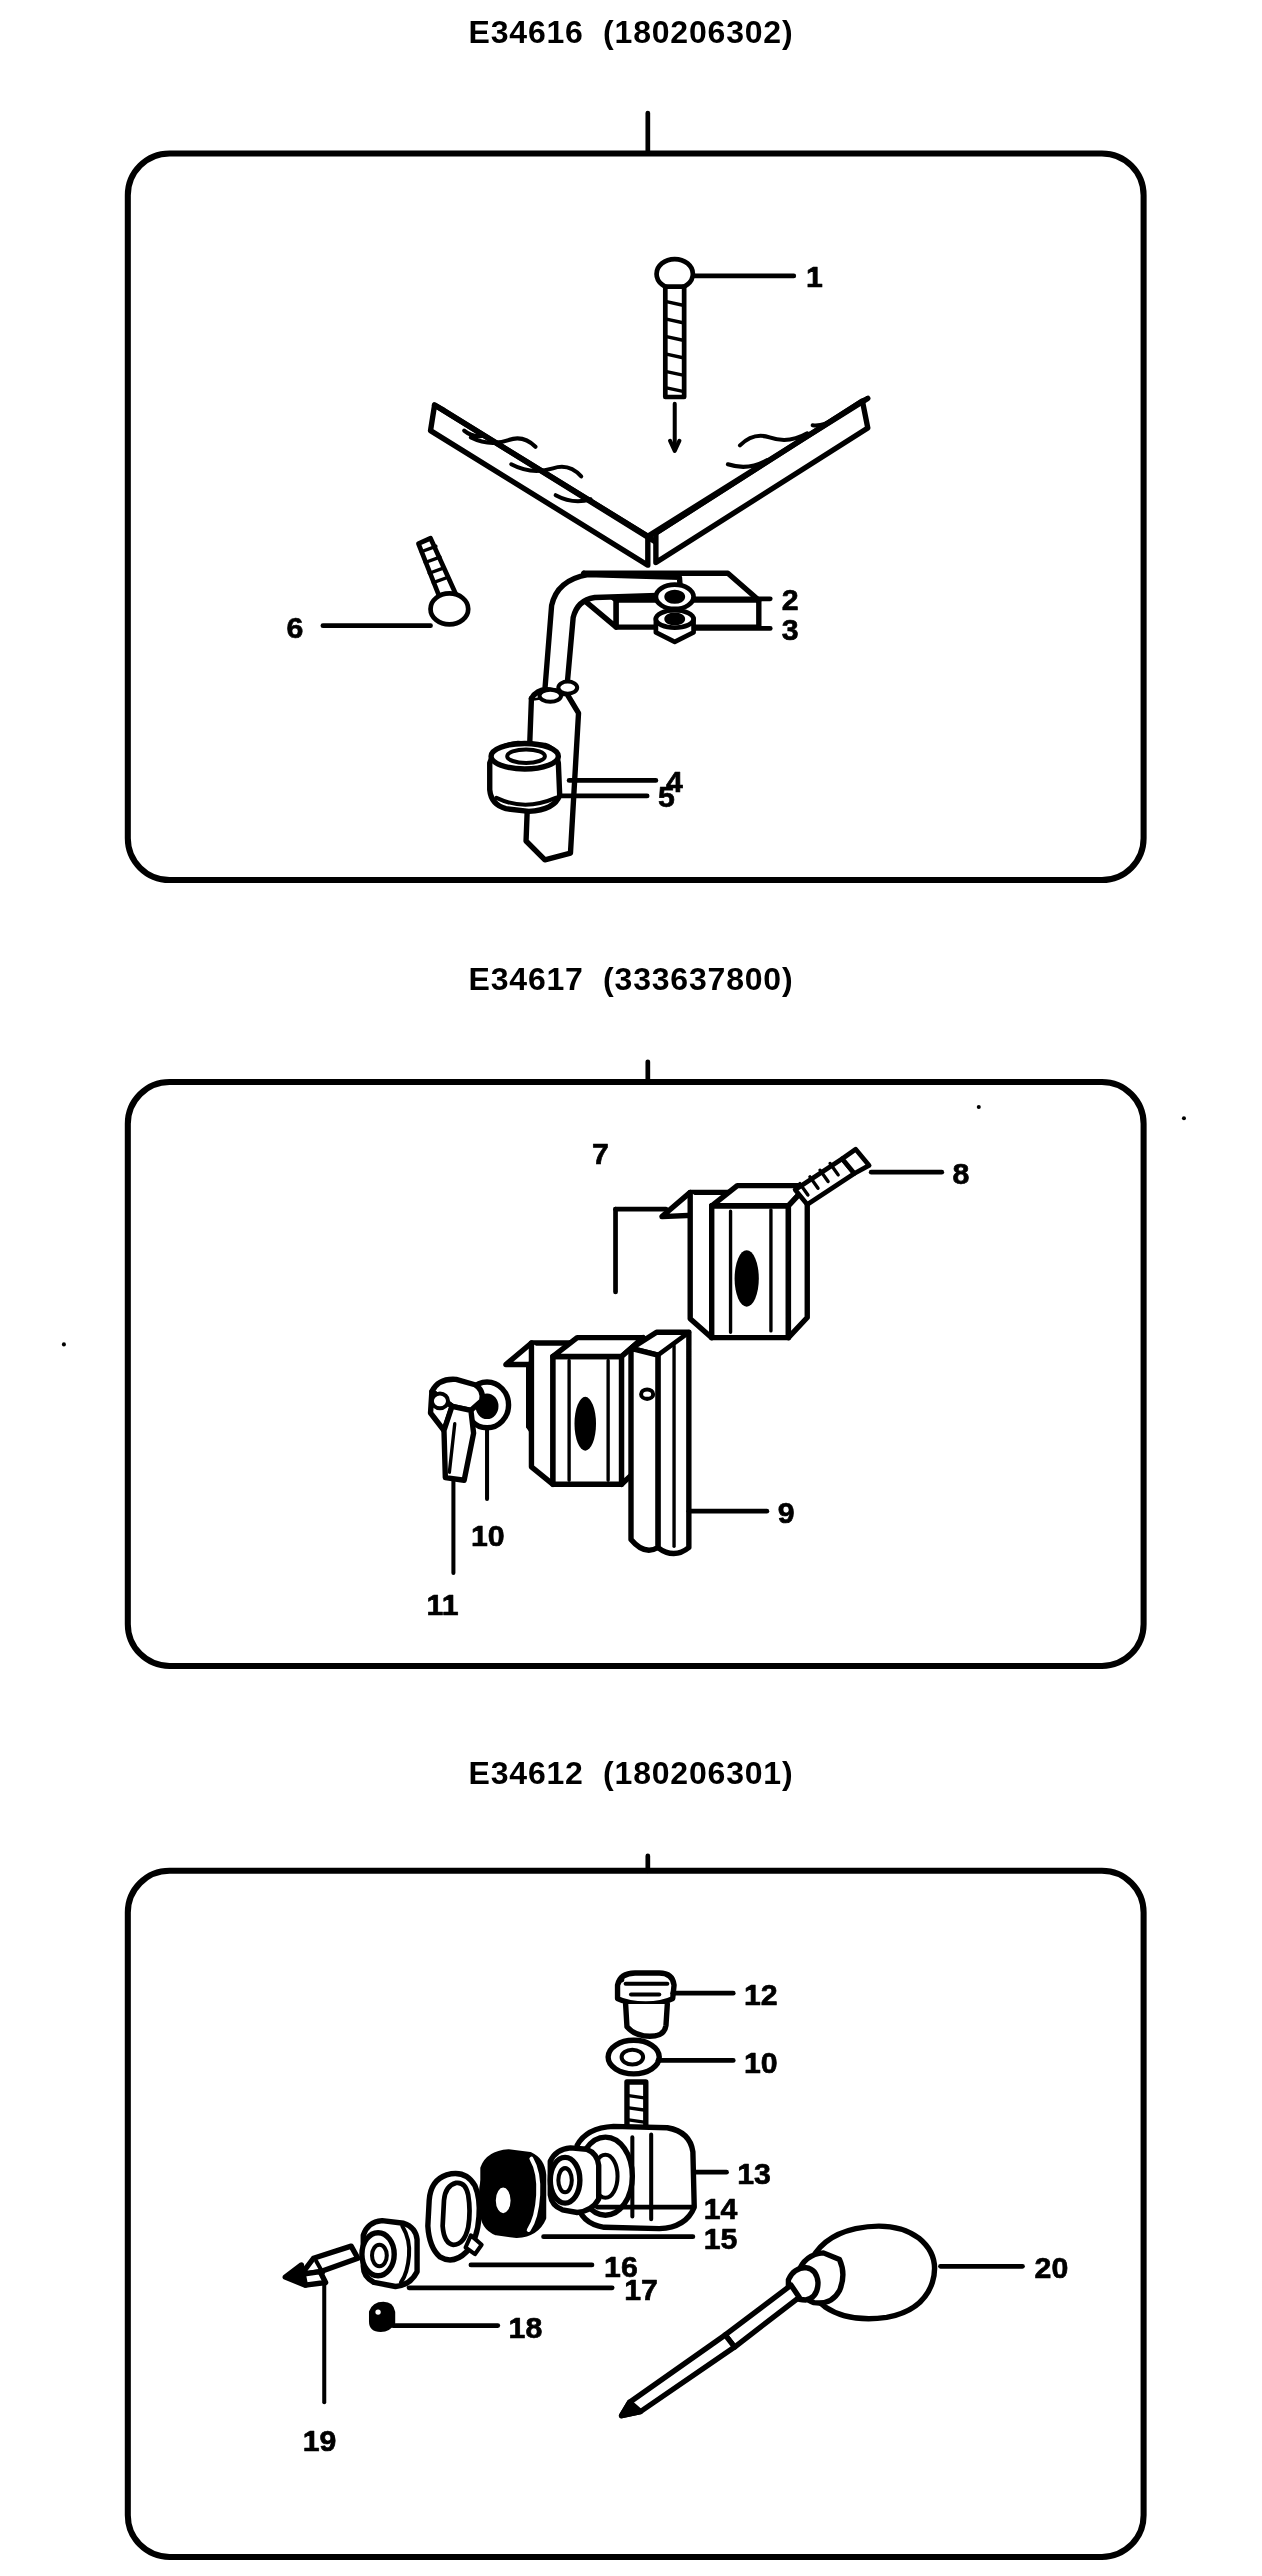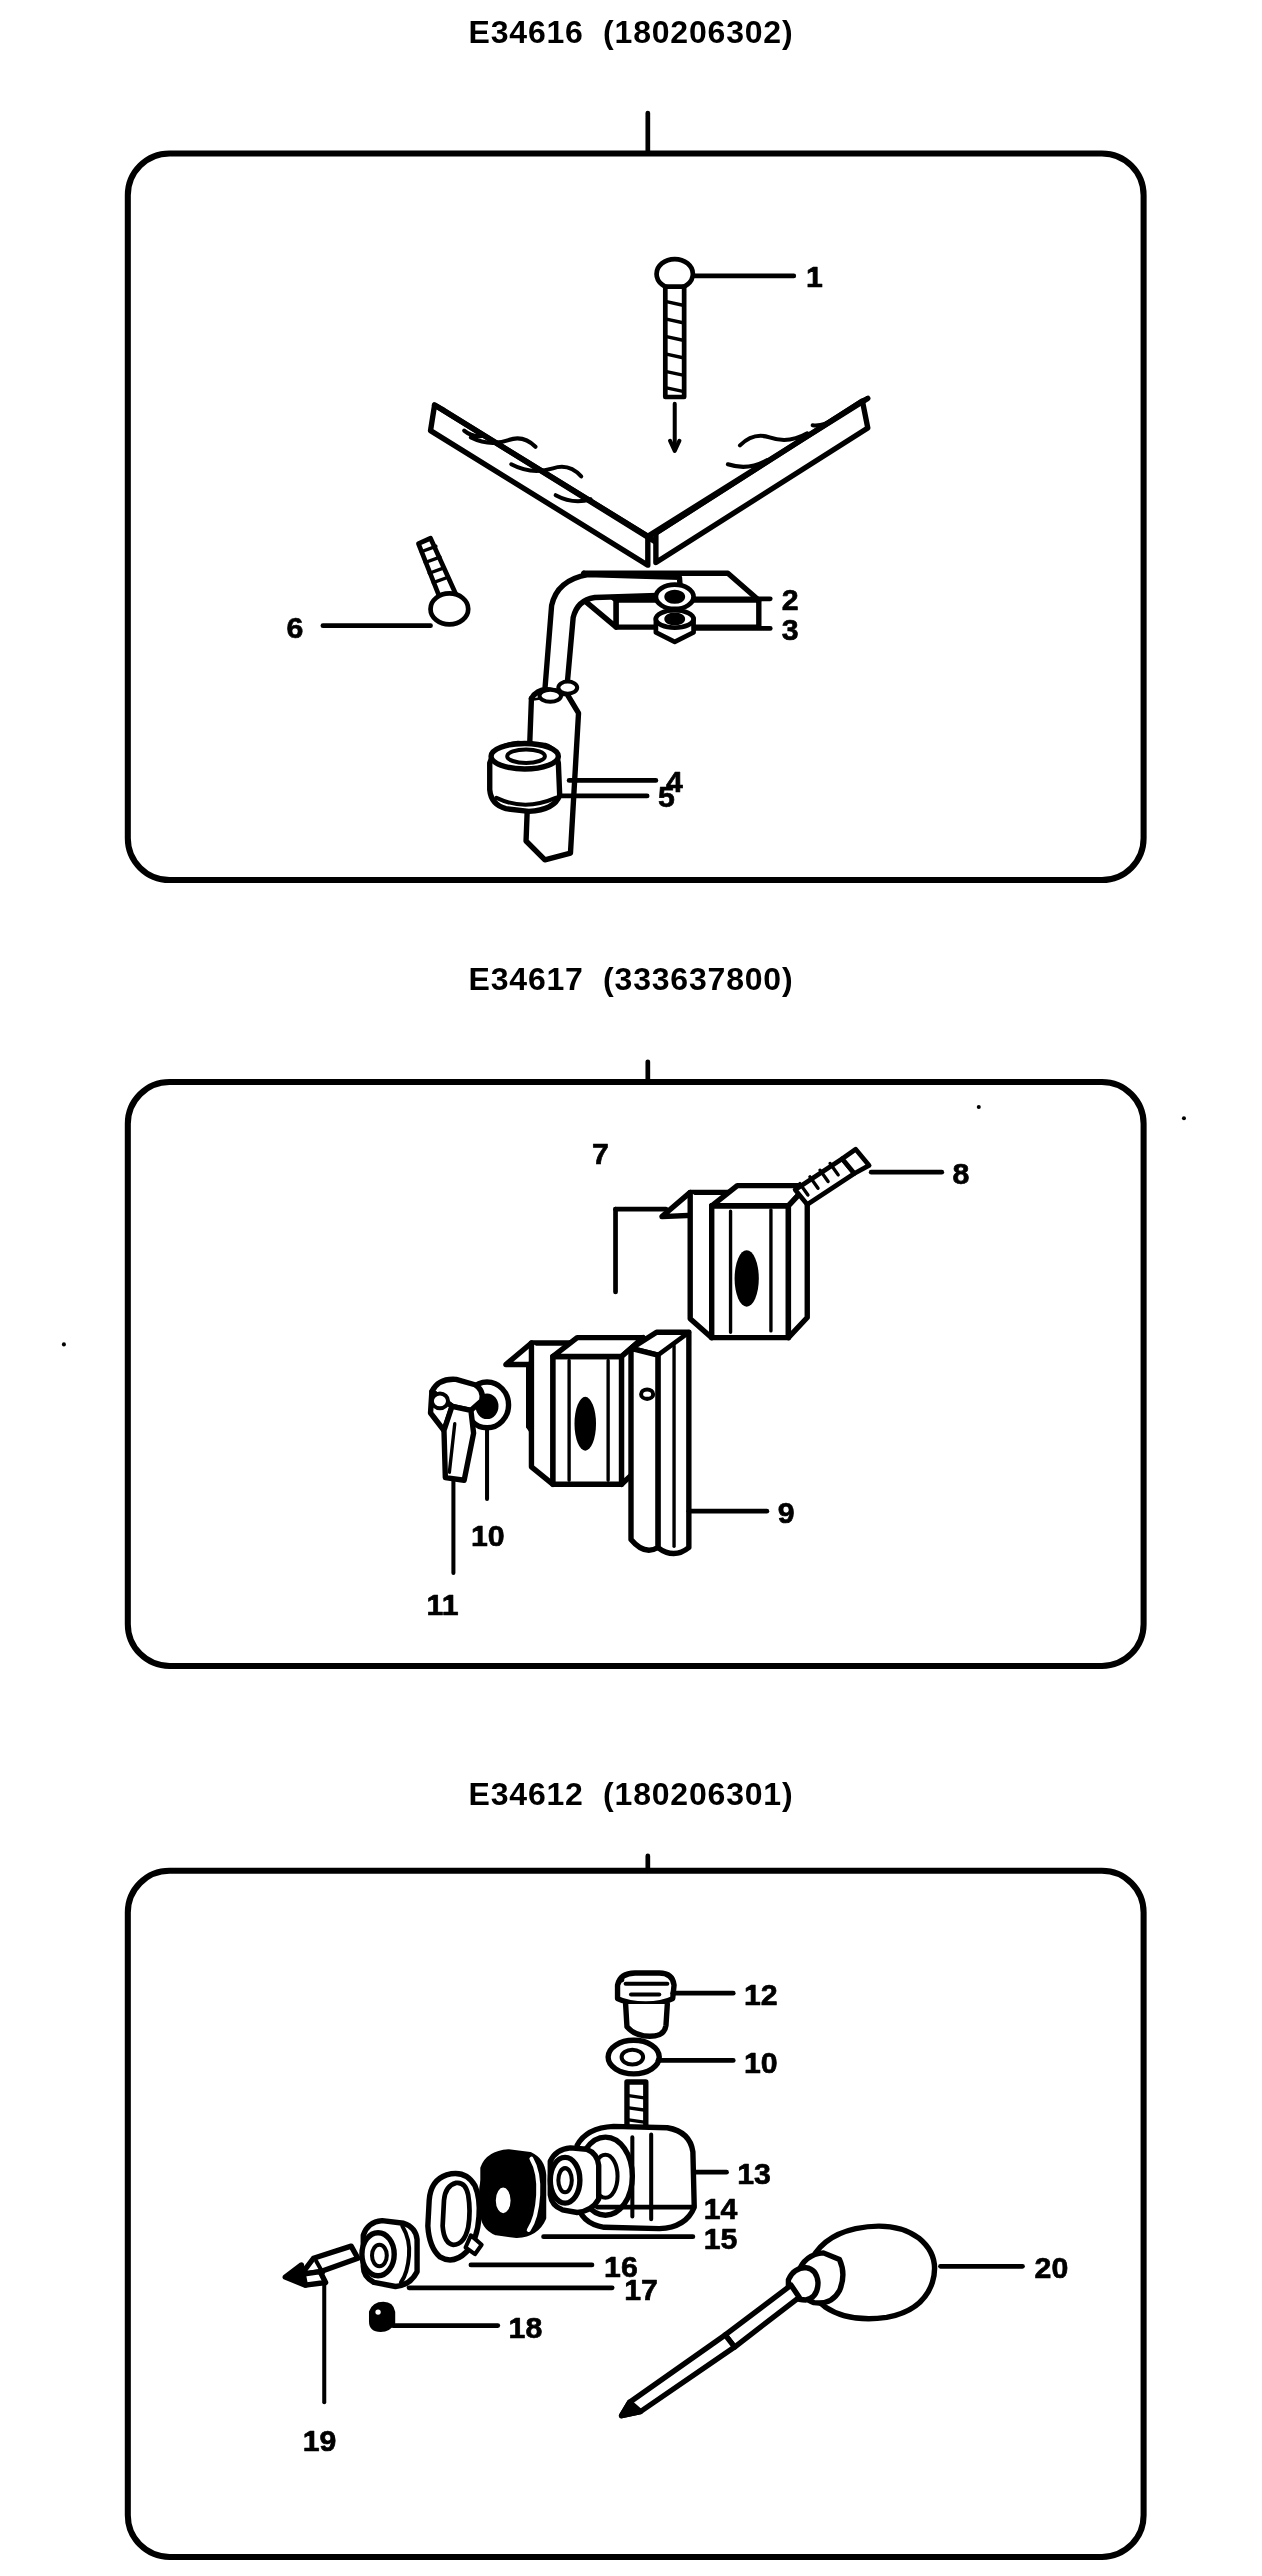--- a/index.html
+++ b/index.html
@@ -201,21 +201,21 @@
           <path d="M 676 716 L 668 788" stroke-width="5"></path>
         </g>
         <line x1="674" y1="800" x2="674" y2="938" stroke-width="6"></line>
         <text class="num" x="634" y="1000">11</text>
 
       </g>
     </svg>
   </div>
 
   <div class="panel-block" style="top:1736px;height:840px;">
-    <div class="panel-title" style="top:19px;margin-top:21px;">E34612  (180206301)</div>
+    <div class="panel-title" style="top:19px;">E34612  (180206301)</div>
 
     <svg class="panel-svg" width="1262" height="840" viewBox="0 0 1876 1248">
       <g fill="none" stroke="#000" stroke-linecap="round" stroke-linejoin="round">
 
         <line x1="963" y1="178" x2="963" y2="200" stroke-width="7"></line>
         <rect x="190" y="200" width="1510" height="1020" rx="62" ry="62" stroke-width="9"></rect>
 
         <g stroke-width="8">
           <path d="M 918 370 Q 922 352 944 352 L 980 352 Q 1000 352 1002 370 L 1000 390 Q 984 398 960 398 Q 934 398 918 390 Z" fill="#fff"></path>
           <path d="M 930 398 L 932 432 Q 944 446 966 446 Q 988 446 990 430 L 992 398" fill="#fff"></path>

